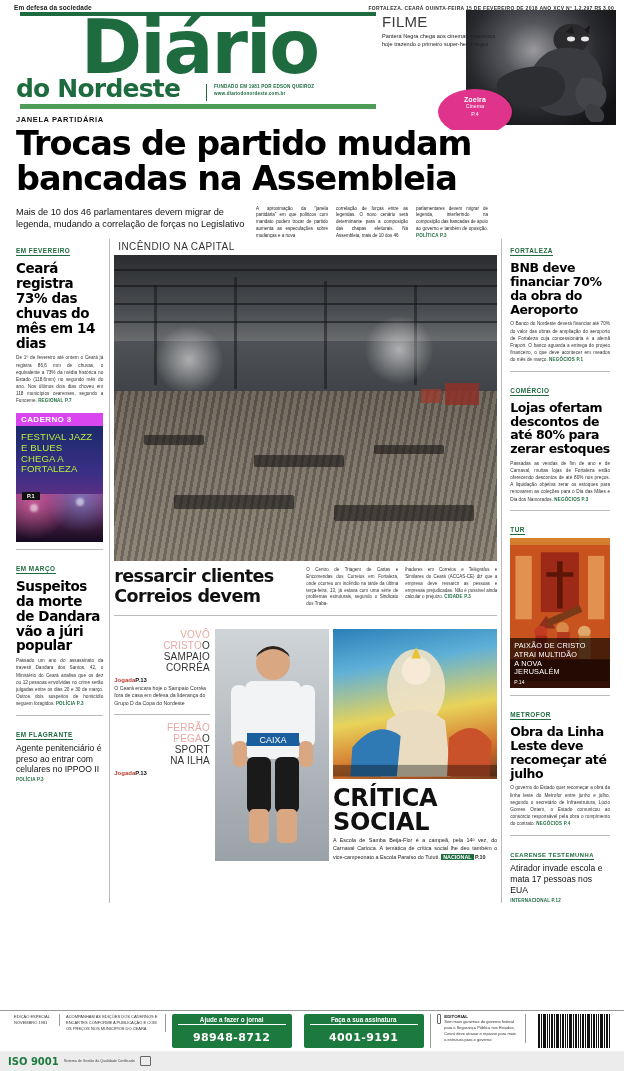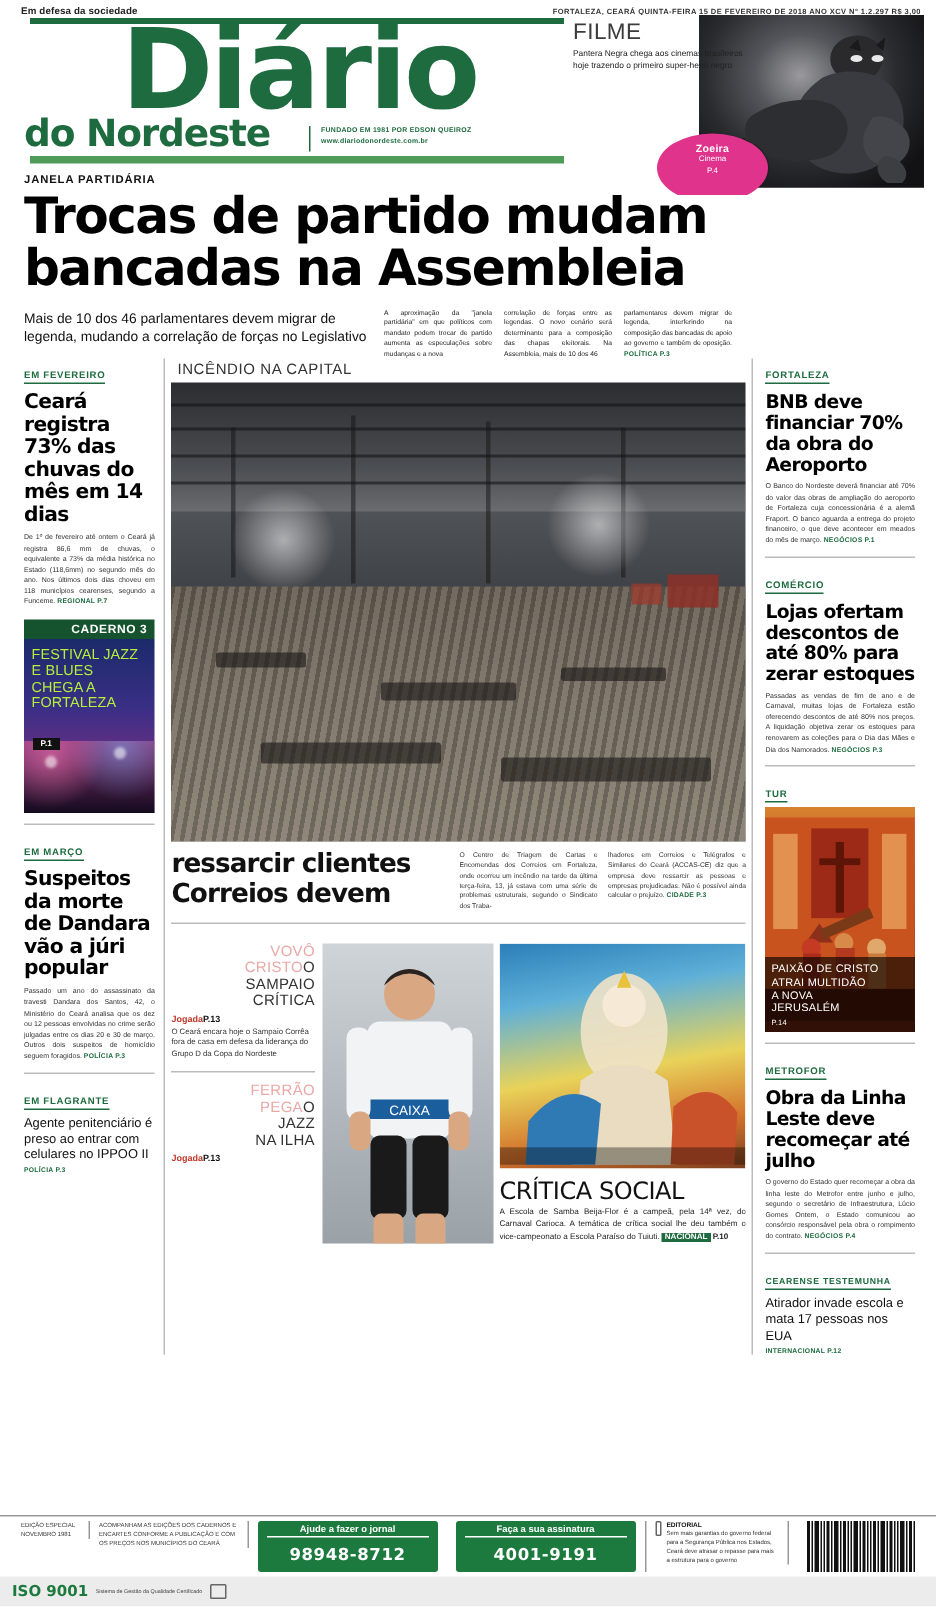--- a/index.html
+++ b/index.html
@@ -55,21 +55,21 @@
   .sechead{font-size:6.4px;font-weight:700;letter-spacing:.5px;color:#1d6b3e;border-bottom:1.4px solid #1d6b3e;display:inline-block;padding-bottom:1px;margin-bottom:3px;}
   .subhead{font-family:"DejaVu Sans",sans-serif;font-weight:700;font-size:13.5px;line-height:1.1;letter-spacing:-.4px;color:#000;margin:2px 0 4px 0;}
   .body-s{font-size:4.7px;line-height:1.52;color:#333;text-align:justify;}
   .ref{font-weight:700;color:#1d6b3e;font-size:4.5px;letter-spacing:.2px;}
 
   .divider{height:1px;background:#bbb;margin:7px 0;}
   .vdiv{border-left:1px solid #bbb;}
 
   
   .caderno{margin-top:8px;}
-  .cad-label{background:#14532d;color:#fff;font-size:8px;font-weight:700;letter-spacing:.4px;padding:2px 5px;display:block;text-align:right;}
+  .cad-label{background:#d946ef;color:#fff;font-size:8px;font-weight:700;letter-spacing:.4px;padding:2px 5px;display:block;text-align:left;}
   .cad-img{position:relative;height:116px;overflow:hidden;background:linear-gradient(180deg,#1b2a6b 0%,#3a2f86 40%,#6a2f82 70%,#2a1640 100%);}
   .cad-txt{position:relative;z-index:2;padding:6px 5px 0 5px;color:#b6f03a;font-size:9.6px;line-height:1.12;letter-spacing:.1px;}
   .cad-p{position:absolute;left:6px;top:66px;z-index:3;background:#111;color:#fff;font-size:5.5px;font-weight:700;padding:1px 5px;}
   .cad-crowd{position:absolute;left:0;bottom:0;width:100%;height:48px;
     background:radial-gradient(circle at 20% 20%, rgba(255,120,180,.55), transparent 45%),
                radial-gradient(circle at 75% 10%, rgba(120,180,255,.45), transparent 45%),
                linear-gradient(180deg, rgba(150,60,120,.75), rgba(20,10,30,.98));}
   .cad-spot{position:absolute;width:8px;height:8px;border-radius:50%;background:rgba(255,255,255,.55);filter:blur(1px);}
 
   
@@ -101,21 +101,21 @@
   .sp-ref{font-size:6px;font-weight:700;color:#c0392b;margin-top:4px;}
   .sp-ref .pg{color:#111;}
   .sp-body{font-size:5.2px;line-height:1.45;color:#333;margin-top:2px;}
   .sp-photo{position:relative;width:118px;overflow:hidden;background:linear-gradient(180deg,#cfd4d8,#9aa1a7);}
   .player{position:absolute;left:8px;top:8px;width:100px;height:220px;}
   .sp-right{position:relative;width:170px;overflow:hidden;margin-left:4px;}
   .float-img{position:absolute;inset:0;background:linear-gradient(170deg,#2a7fb8 0%,#5fb0d8 25%,#e8d35a 55%,#d3722c 80%,#7a3f1f 100%);}
 
   
   .crit{padding-top:4px;}
-  .crit-h{font-family:"DejaVu Sans",sans-serif;font-weight:400;font-size:16px;letter-spacing:-.3px;line-height:1;padding:3px 0 2px 0;}
+  .crit-h{font-family:"DejaVu Sans",sans-serif;font-weight:700;font-size:24px;letter-spacing:-.3px;line-height:1;padding:3px 0 2px 0;}
   .crit-b{font-size:5.4px;line-height:1.55;color:#222;text-align:justify;}
   .crit-b .grn{background:#1d6b3e;color:#fff;font-weight:700;padding:0 2px;}
 
   
   .tur-img{position:relative;height:150px;overflow:hidden;background:linear-gradient(180deg,#d8822f 0%,#b8481f 45%,#7d2a13 100%);}
   .tur-cap{position:absolute;left:0;bottom:0;width:100%;background:rgba(0,0,0,.62);color:#fff;font-size:7.3px;line-height:1.22;padding:4px 4px 3px 4px;box-sizing:border-box;letter-spacing:.2px;}
   .tur-cap .pg{display:block;font-size:5px;margin-top:2px;}
 
   
   .footer{position:absolute;left:0;bottom:0;width:624px;}
@@ -280,35 +280,35 @@
 
       <div class="divider"></div>
 
       <div class="sports">
         <div class="sp-left">
           <div>
             <div class="sp-title">
               <span>VOVÔ</span><br>
               <span>CRISTO</span><span class="dk">O</span><br>
               <span class="dk">SAMPAIO</span><br>
-              <span class="dk">CRÍTICA</span>
+              <span class="dk">CORRÊA</span>
             </div>
             <div class="sp-ref">
               <span>Jogada</span><span class="pg">P.13</span>
             </div>
             <div class="sp-body">O Ceará encara hoje o Sampaio Corrêa fora de casa em defesa da liderança do Grupo D da Copa do Nordeste</div>
           </div>
 
           <div class="divider"></div>
 
           <div>
             <div class="sp-title">
               <span>FERRÃO</span><br>
               <span>PEGA</span><span class="dk">O</span><br>
-              <span class="dk">JAZZ</span><br>
+              <span class="dk">SPORT</span><br>
               <span class="dk">NA ILHA</span>
             </div>
             <div class="sp-ref">
               <span>Jogada</span><span class="pg">P.13</span>
             </div>
           </div>
         </div>
 
         <div class="sp-photo">
           <svg class="player" viewBox="0 0 100 220">

